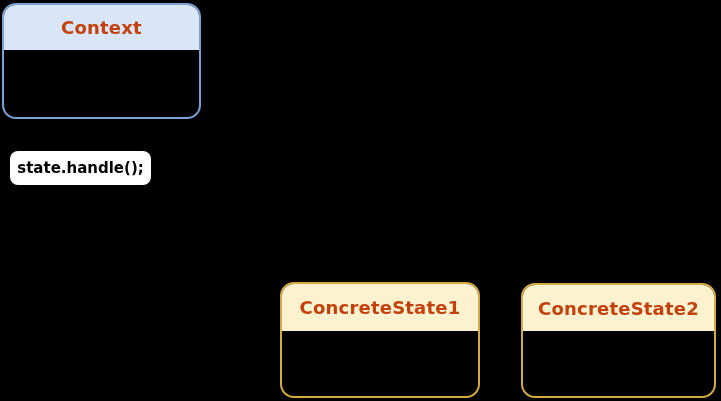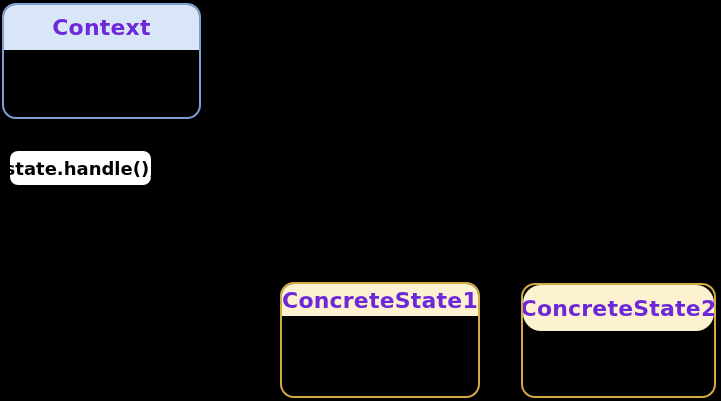--- a/index.html
+++ b/index.html
@@ -21,53 +21,53 @@
   }
   .class-header {
     width: 100%;
     display: flex;
     align-items: center;
     justify-content: center;
     box-sizing: border-box;
   }
   .class-title {
     font-weight: bold;
-    font-size: 22px;
-    color: #6d28d9;
+    font-size: 18px;
+    color: #c2410c;
     letter-spacing: 0.2px;
     white-space: nowrap;
   }
   .class-body { width: 100%; background: transparent; }
 
   #box-context { left: 2px;   top: 3px;   width: 199px; height: 116px; }
   #box-context .class-header { height: 45px; }
 
   #box-state   { left: 402px; top: 4px;   width: 198px; height: 116px; }
   #box-state .class-header { height: 45px; }
 
   #box-cs1     { left: 280px; top: 282px; width: 200px; height: 116px; }
-  #box-cs1 .class-header { height: 32px; }
+  #box-cs1 .class-header { height: 47px; }
 
   #box-cs2     { left: 521px; top: 283px; width: 195px; height: 115px; }
   #box-cs2 .class-header { height: 46px; }
 
   #note-box {
     position: absolute;
     left: 10px; top: 151px;
     width: 141px; height: 34px;
     background: #ffffff;
     border-radius: 8px;
     display: flex;
     align-items: center;
     justify-content: center;
     box-sizing: border-box;
   }
   #note-box .note-text {
     font-weight: bold;
-    font-size: 18px;
+    font-size: 15px;
     color: #000000;
     white-space: nowrap;
   }
 </style>
 </head>
 <body>
 
 <div id="canvas" style="background: rgb(0, 0, 0);">
 
   <div id="box-context" class="class-box" style="border-color: rgb(125, 160, 212);">
@@ -79,21 +79,21 @@
 
 
   <div id="box-cs1" class="class-box" style="border-color: rgb(211, 171, 66);">
     <div class="class-header" style="background: rgb(253, 242, 207);">
       <span class="class-title">ConcreteState1</span>
     </div>
     <div class="class-body"></div>
   </div>
 
   <div id="box-cs2" class="class-box" style="border-color: rgb(211, 171, 66);">
-    <div class="class-header" style="background: rgb(253, 242, 207); border-radius: 18px;">
+    <div class="class-header" style="background: rgb(253, 242, 207);">
       <span class="class-title">ConcreteState2</span>
     </div>
     <div class="class-body"></div>
   </div>
 
   <div id="note-box" style="background: rgb(255, 255, 255);">
     <span class="note-text" style="color: rgb(0, 0, 0);">state.handle();</span>
   </div>
 
 </div>

